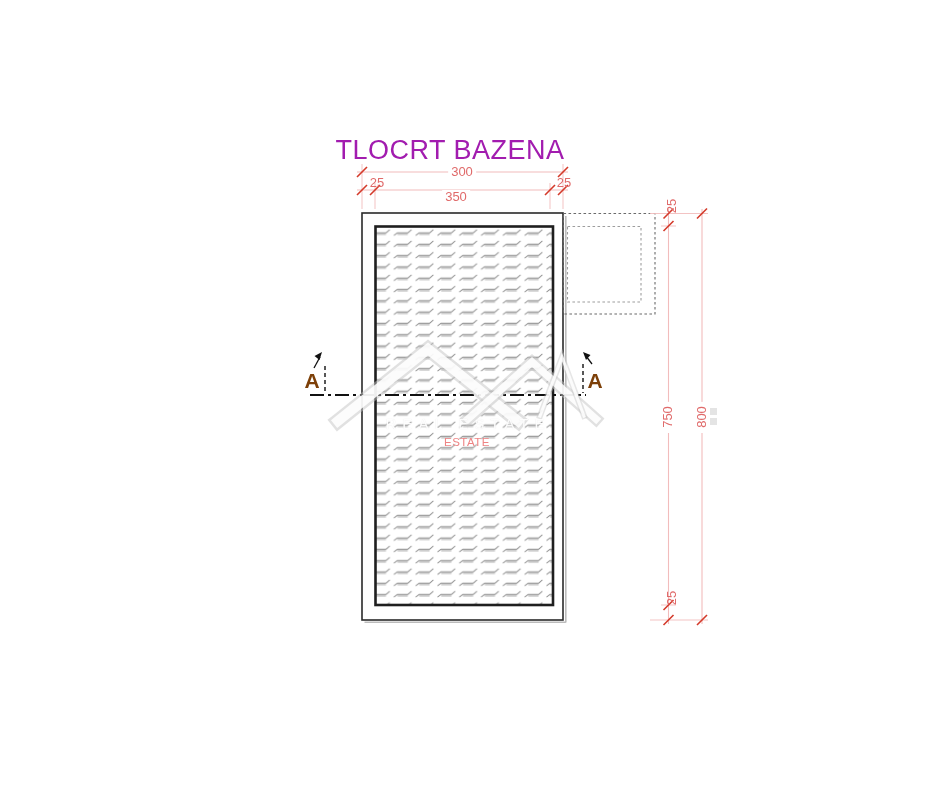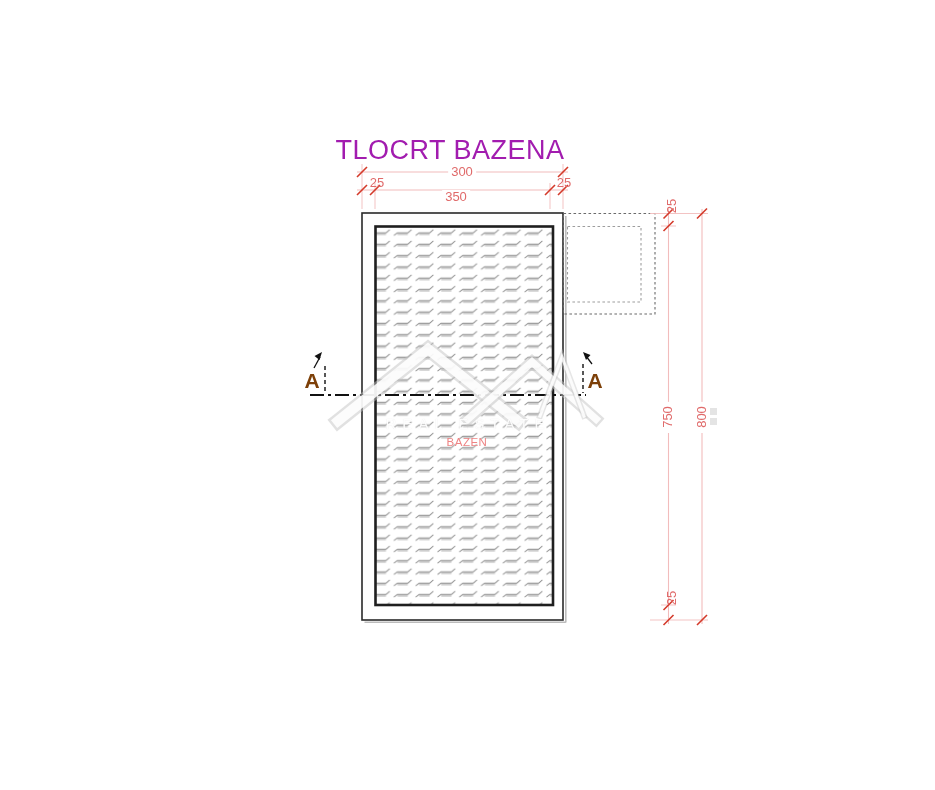--- a/index.html
+++ b/index.html
@@ -125,15 +125,15 @@
 <div class="txt dim" style="left:564px;top:183px;">25</div>
 
 <div class="txt dim rot" style="left:672px;top:206px;">25</div>
 <div class="txt dim rot onln" style="left:668px;top:417px;">750</div>
 <div class="txt dim rot onln" style="left:702px;top:417px;">800</div>
 <div class="txt dim rot" style="left:672px;top:598px;">25</div>
 
 <div class="txt seclabel" style="left:312px;top:381px;">A</div>
 <div class="txt seclabel" style="left:595px;top:381px;">A</div>
 
-<div class="txt poollabel" style="left:467px;top:442px;">BAZEN</div>
+<div class="txt poollabel" style="left:467px;top:442px;">ESTATE</div>
 
 <div class="txt wmtext" style="left:468px;top:423px;">REAL ESTATE</div>
 
 </body></html>

